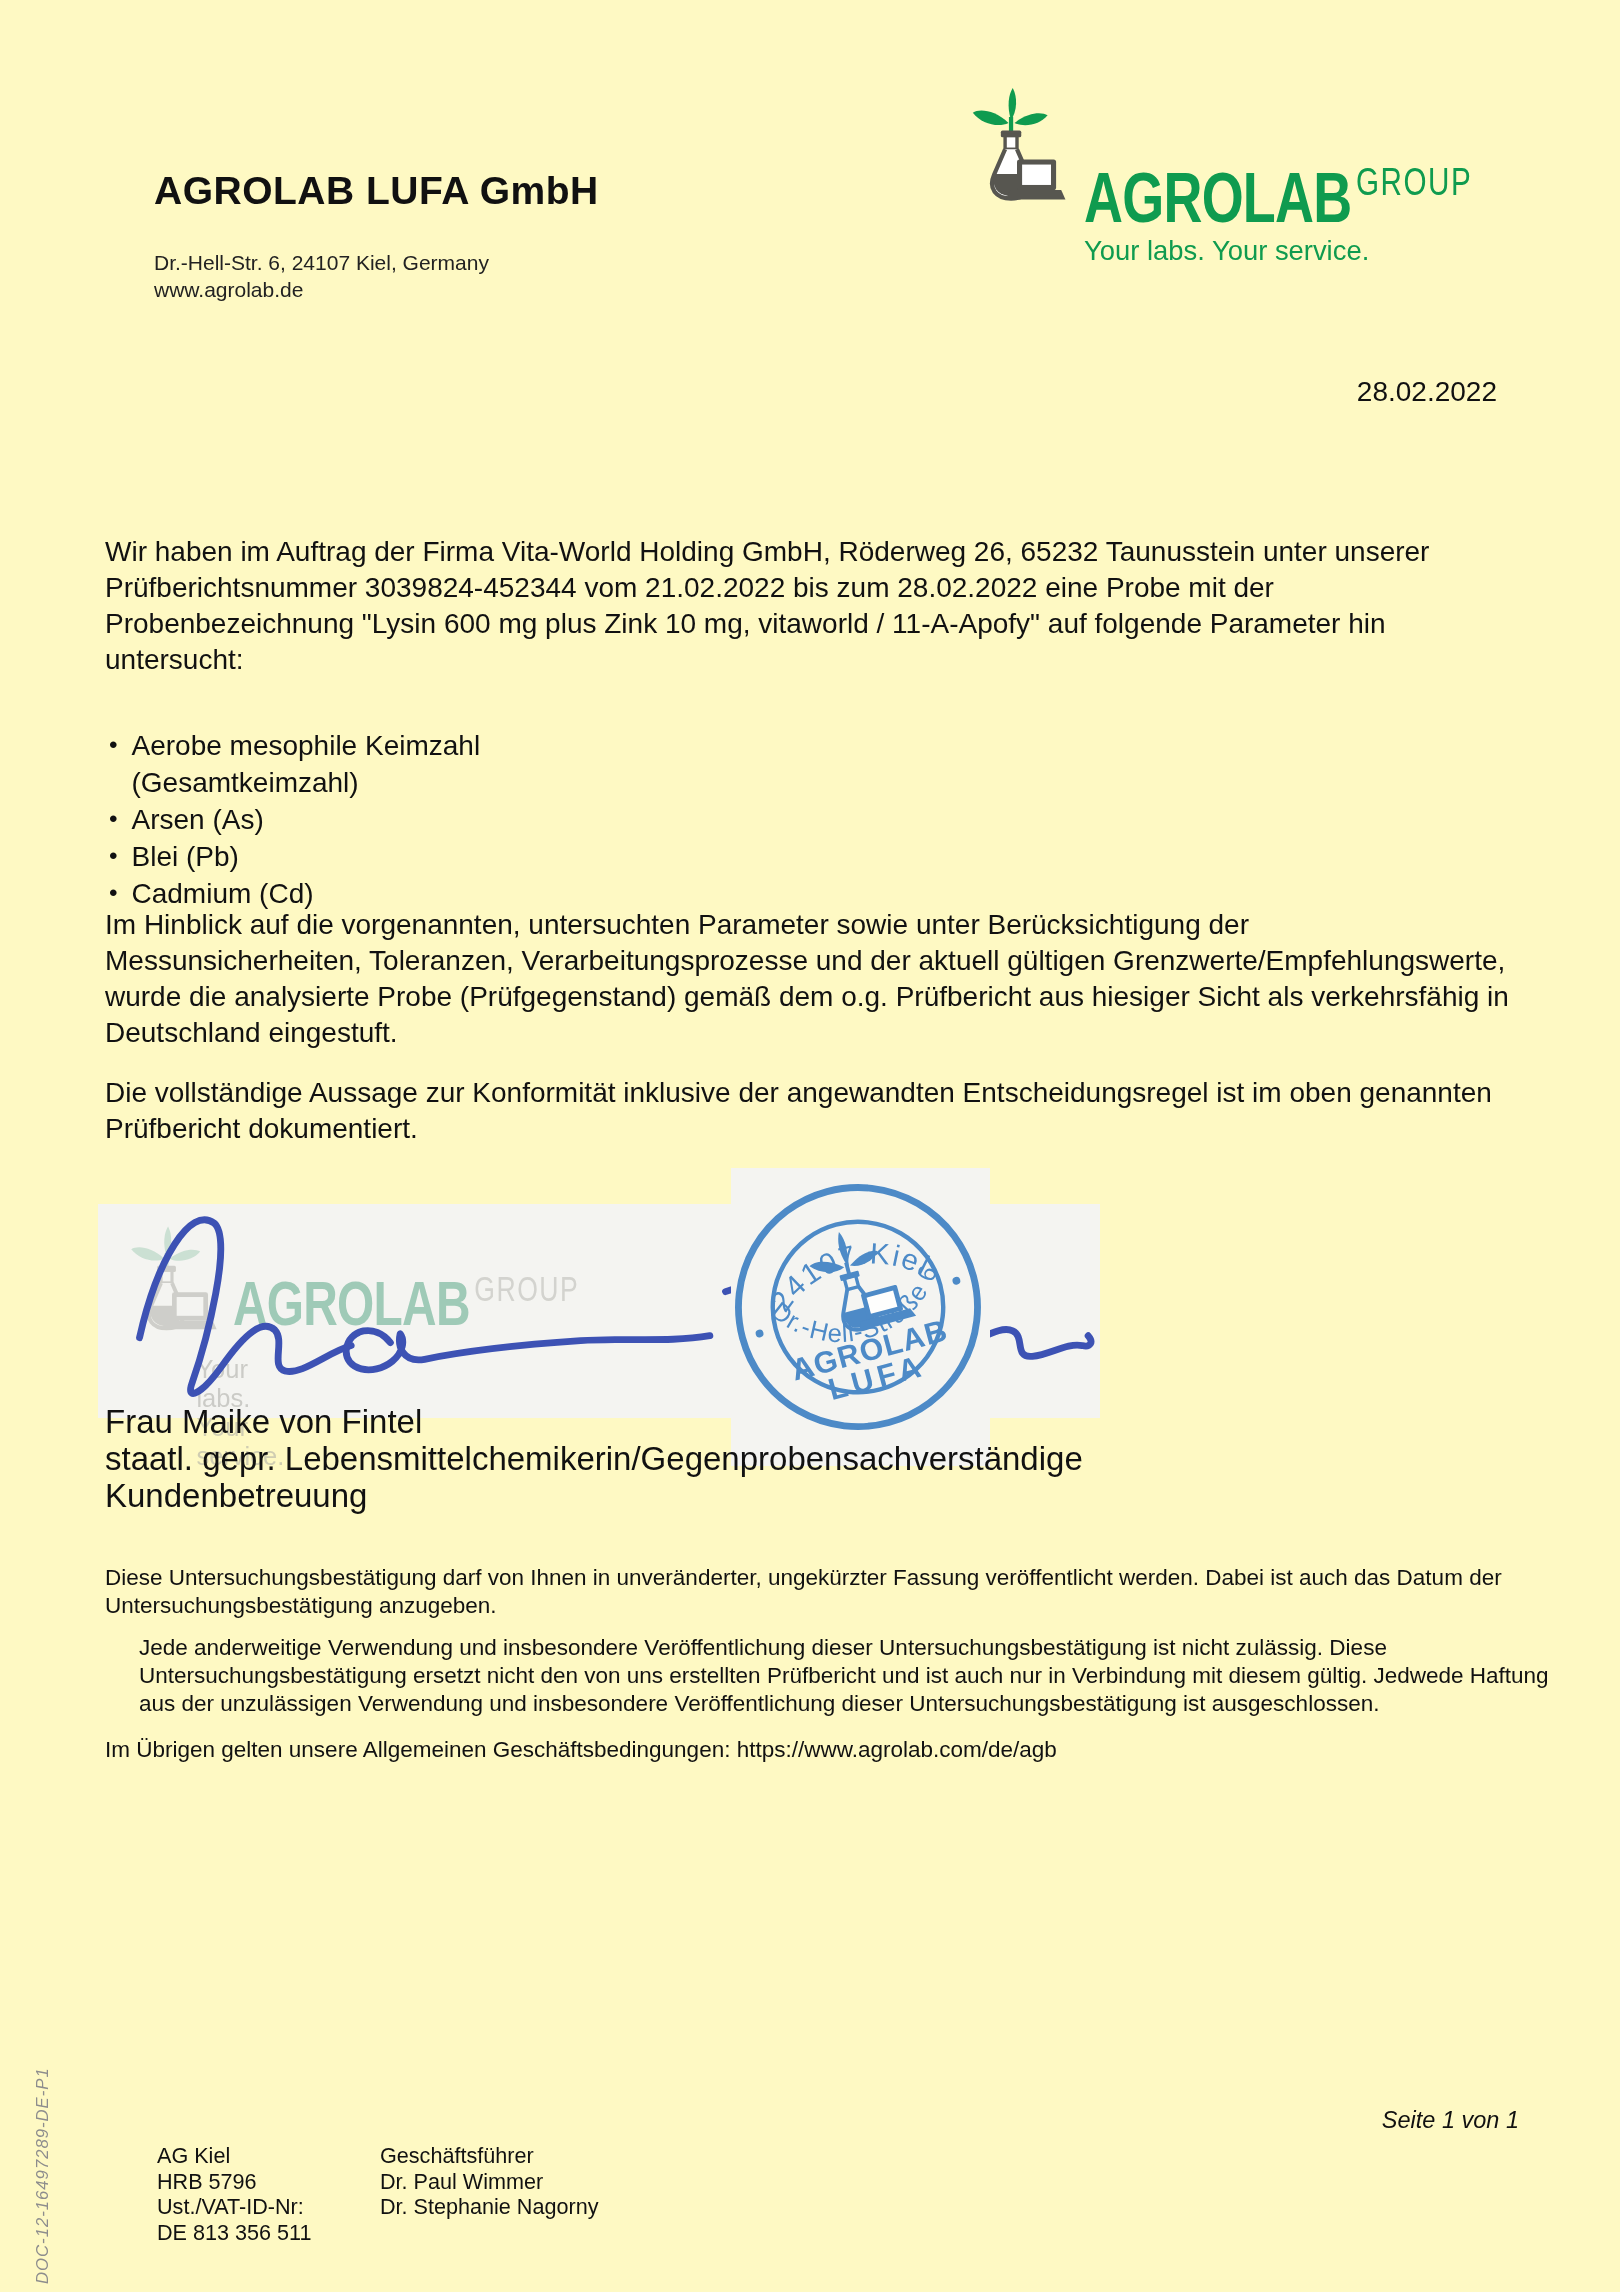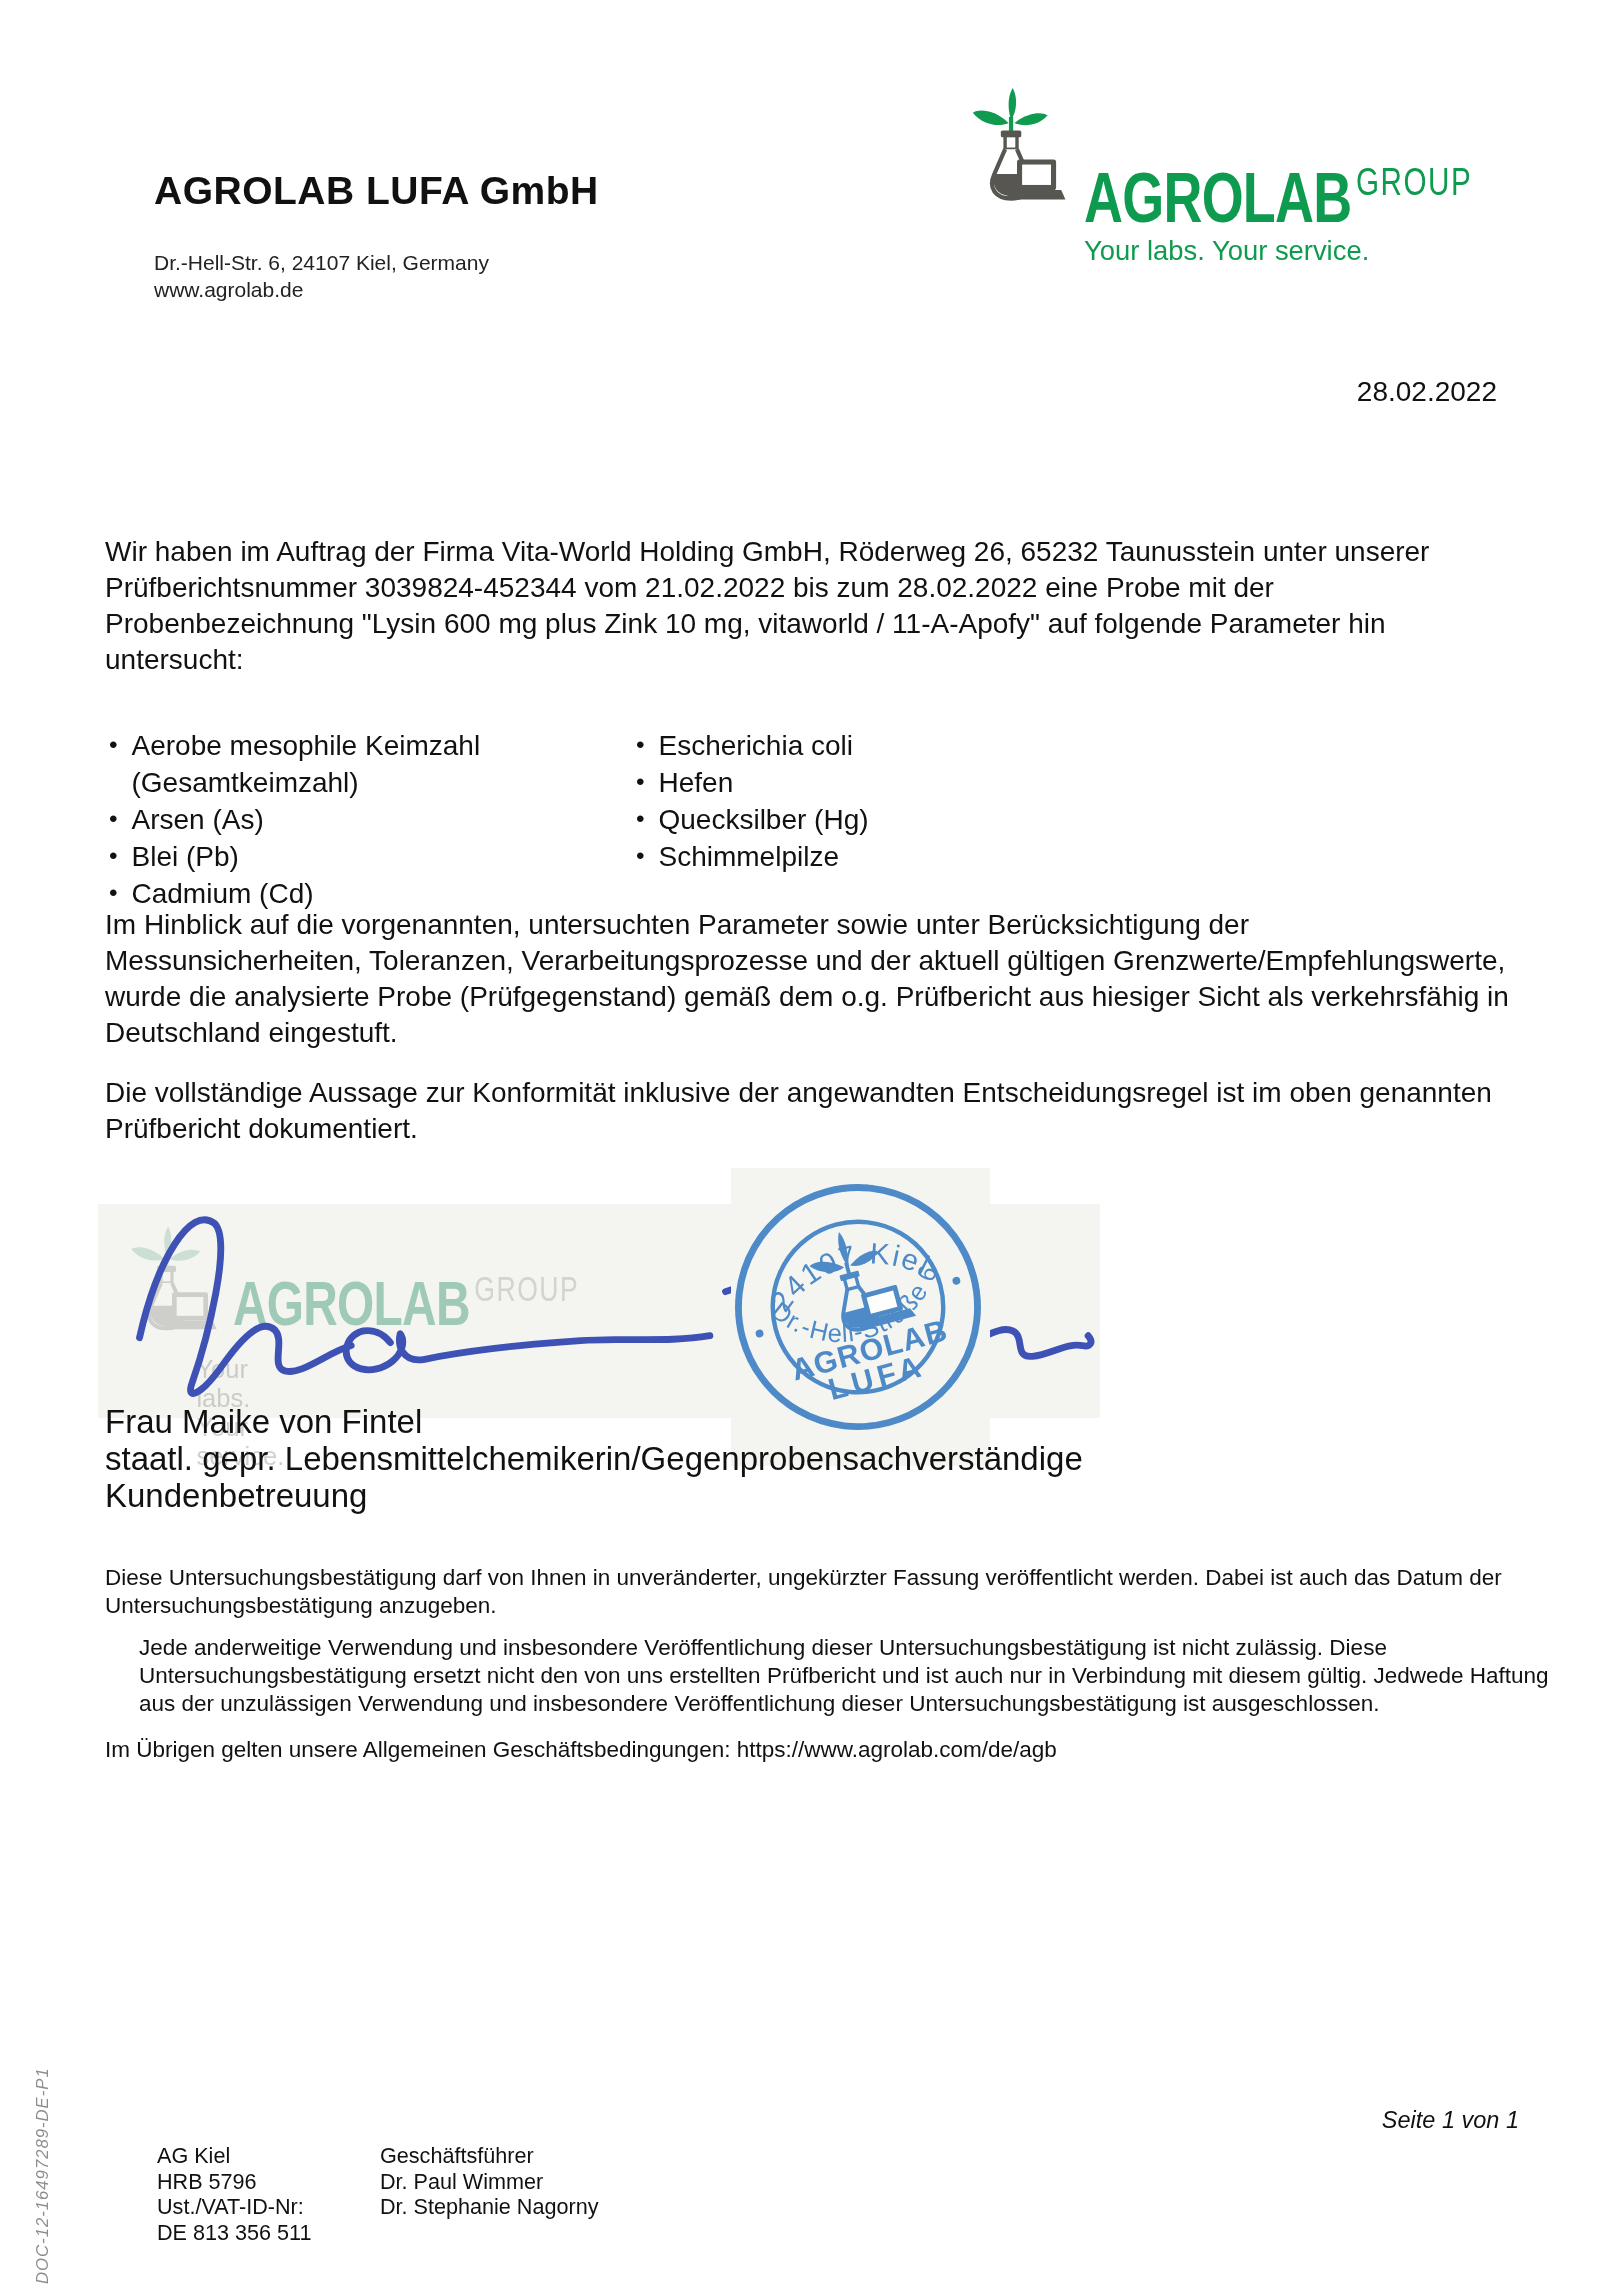--- a/index.html
+++ b/index.html
@@ -1,18 +1,18 @@
 <!DOCTYPE html>
 <html><head>
 <meta charset="utf-8">
 <style>
   * { margin:0; padding:0; box-sizing:border-box; }
   html,body { background:#e8e8e8; }
   .page {
-    position:relative; width:1620px; height:2293px; background:#ffffff;
+    position:relative; width:1620px; height:2293px; background:#fef9c3;
     font-family:"Liberation Sans", sans-serif; color:#111; overflow:hidden;
     margin:0 auto;
   }
   .abs { position:absolute; }
 
   
   .company-name { left:154px; top:169px; font-size:39px; font-weight:bold; letter-spacing:0.5px; }
   .company-address { left:154px; top:249px; font-size:21px; line-height:27.4px; color:#222; }
 
   
@@ -114,26 +114,20 @@
   <div class="abs doc-date">28.02.2022</div>
 
 
   <div class="abs para para1">Wir haben im Auftrag der Firma Vita-World Holding GmbH, Röderweg 26, 65232 Taunusstein unter unserer Prüfberichtsnummer 3039824-452344 vom 21.02.2022 bis zum 28.02.2022 eine Probe mit der Probenbezeichnung "Lysin 600 mg plus Zink 10 mg, vitaworld / 11-A-Apofy" auf folgende Parameter hin untersucht:</div>
 
   <ul class="abs param-list param-left">
     <li>Aerobe mesophile Keimzahl (Gesamtkeimzahl)</li>
     <li>Arsen (As)</li>
     <li>Blei (Pb)</li>
     <li>Cadmium (Cd)</li>
-  </ul>
-  <ul class="abs param-list param-right">
-    <li>Escherichia coli</li>
-    <li>Hefen</li>
-    <li>Quecksilber (Hg)</li>
-    <li>Schimmelpilze</li>
   </ul>
 
   <div class="abs para para2">Im Hinblick auf die vorgenannten, untersuchten Parameter sowie unter Berücksichtigung der Messunsicherheiten, Toleranzen, Verarbeitungsprozesse und der aktuell gültigen Grenzwerte/Empfehlungswerte, wurde die analysierte Probe (Prüfgegenstand) gemäß dem o.g. Prüfbericht aus hiesiger Sicht als verkehrsfähig in Deutschland eingestuft.</div>
   <div class="abs para para3">Die vollständige Aussage zur Konformität inklusive der angewandten Entscheidungsregel ist im oben genannten Prüfbericht dokumentiert.</div>
 
   <div class="abs wm-block scan-bg">
     <div class="wm-inner">
       <div class="wm-icon">
         <svg width="94" height="110" viewBox="0 0 120 138">
           <path class="leaf" d="M53,40 C48,24 50,10 55,2 C61,13 60,29 53,40 Z"></path>

